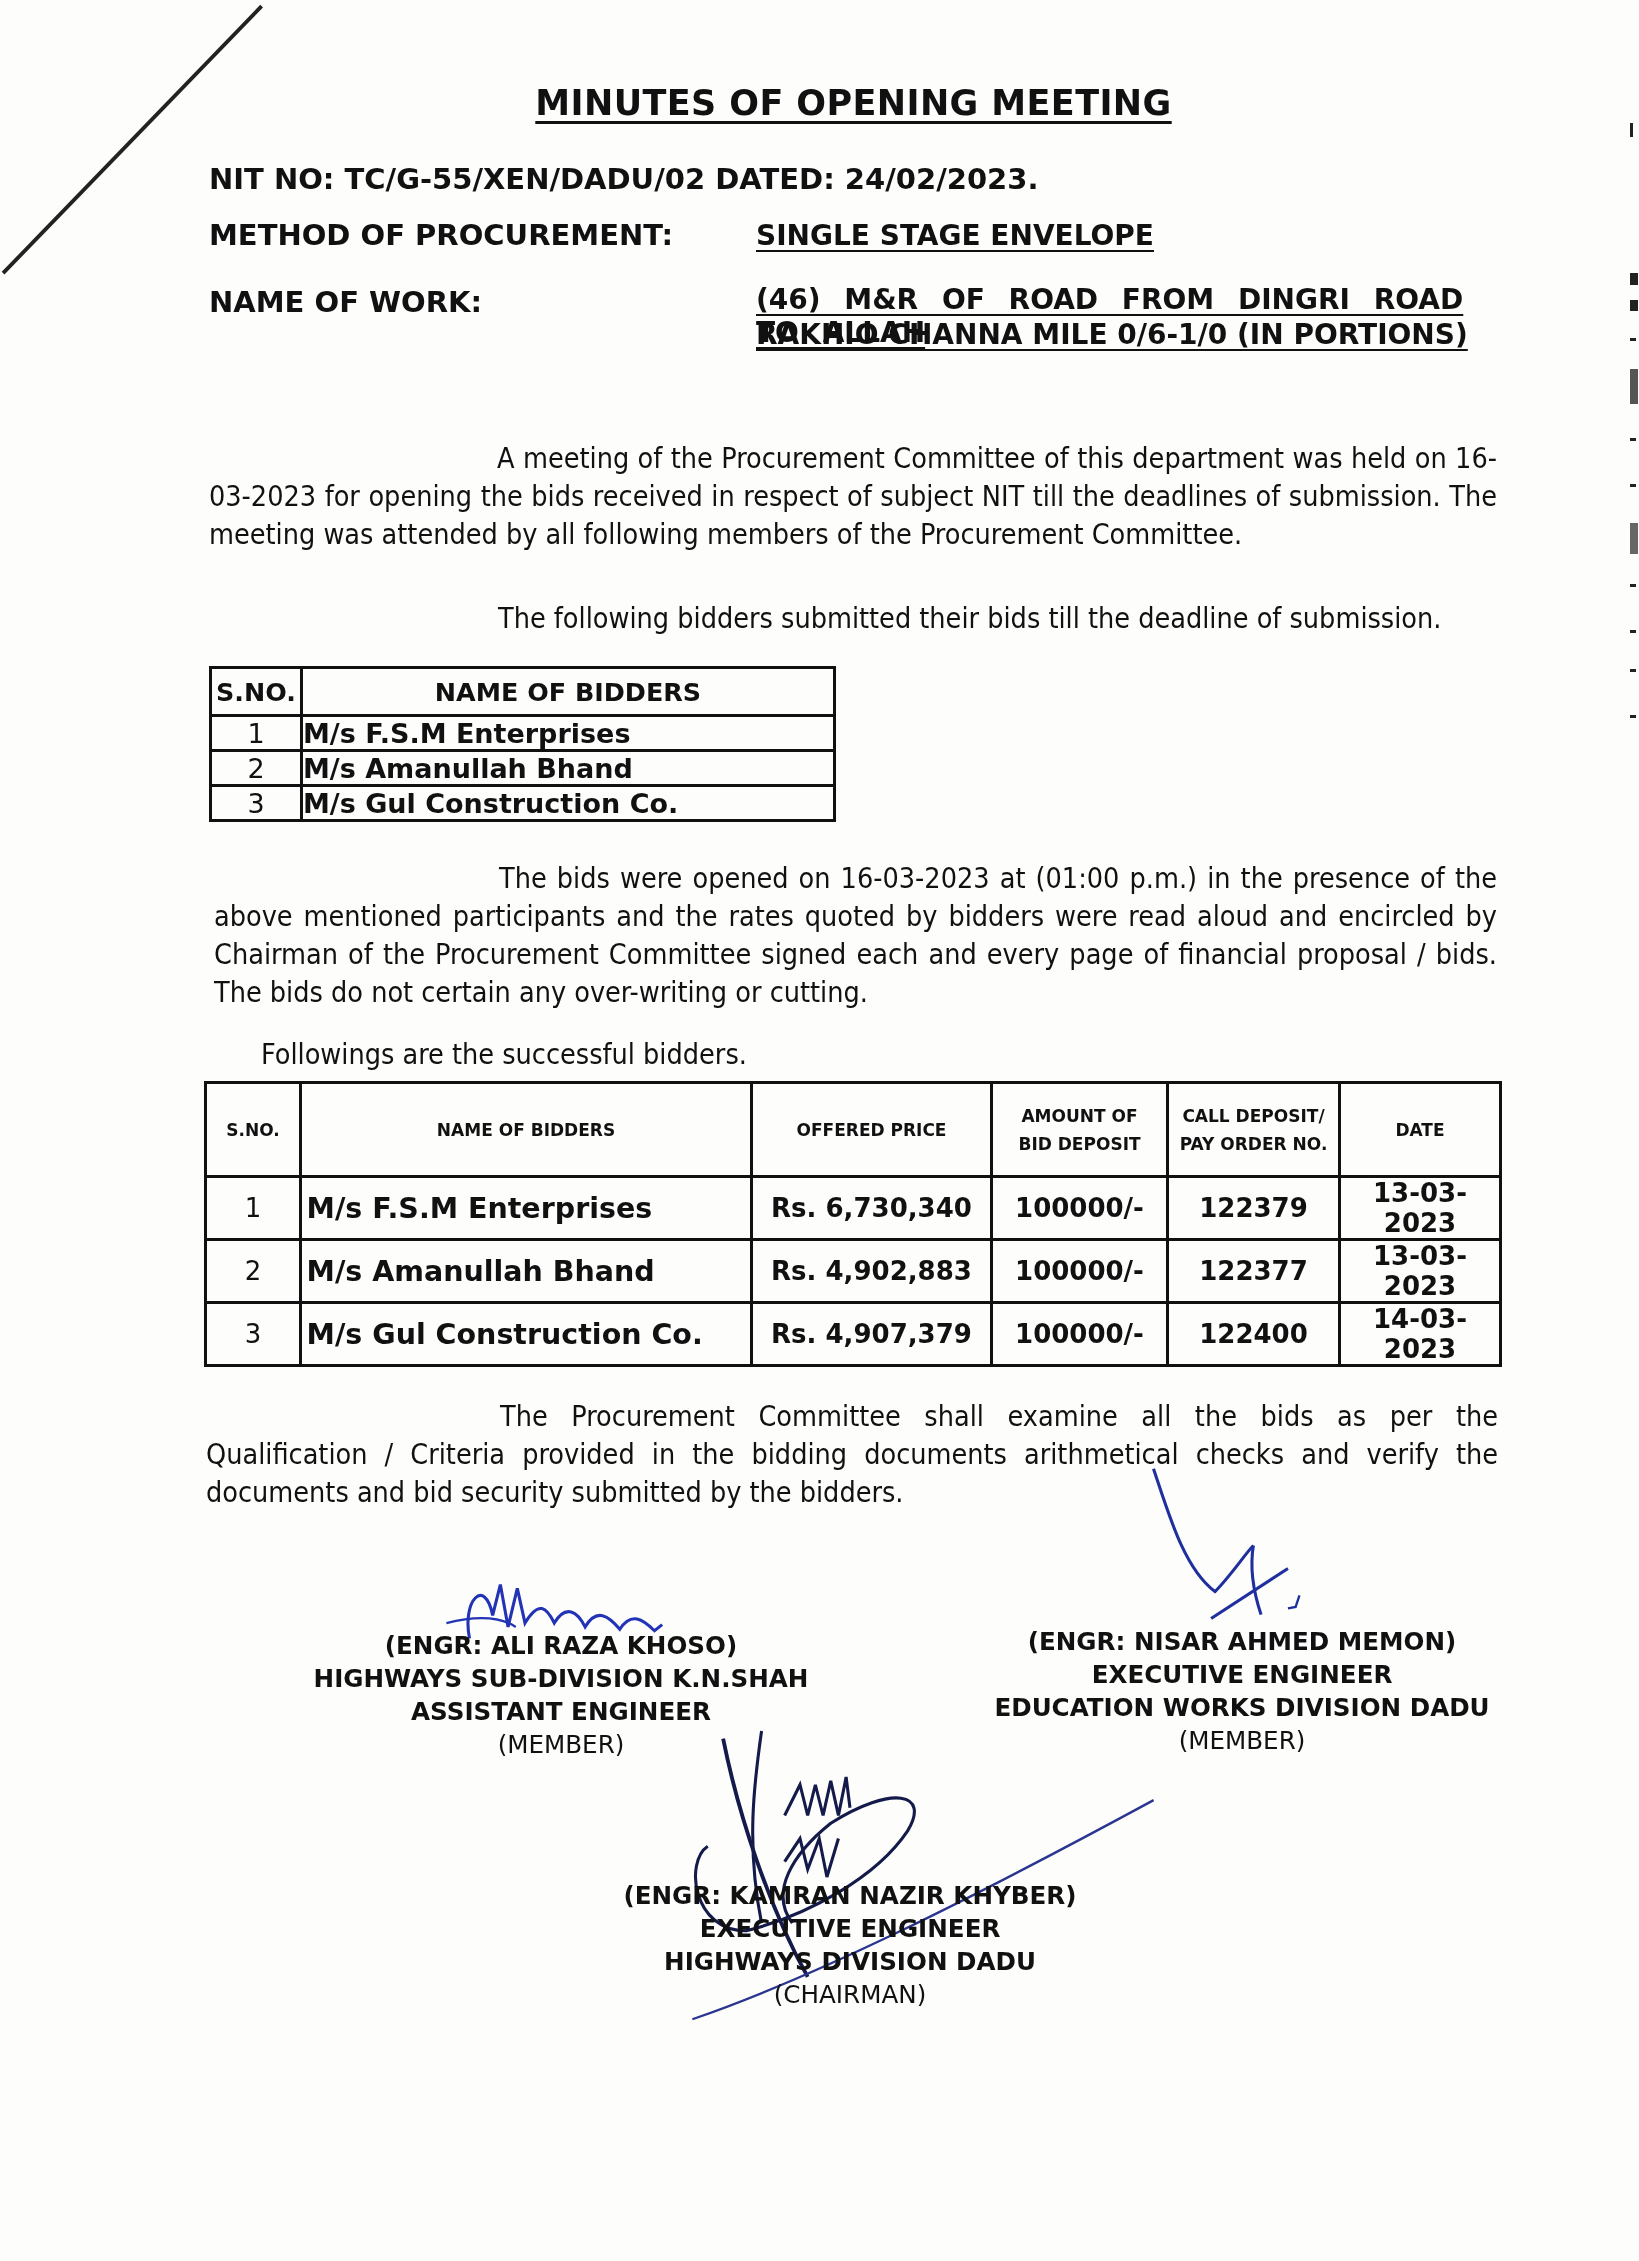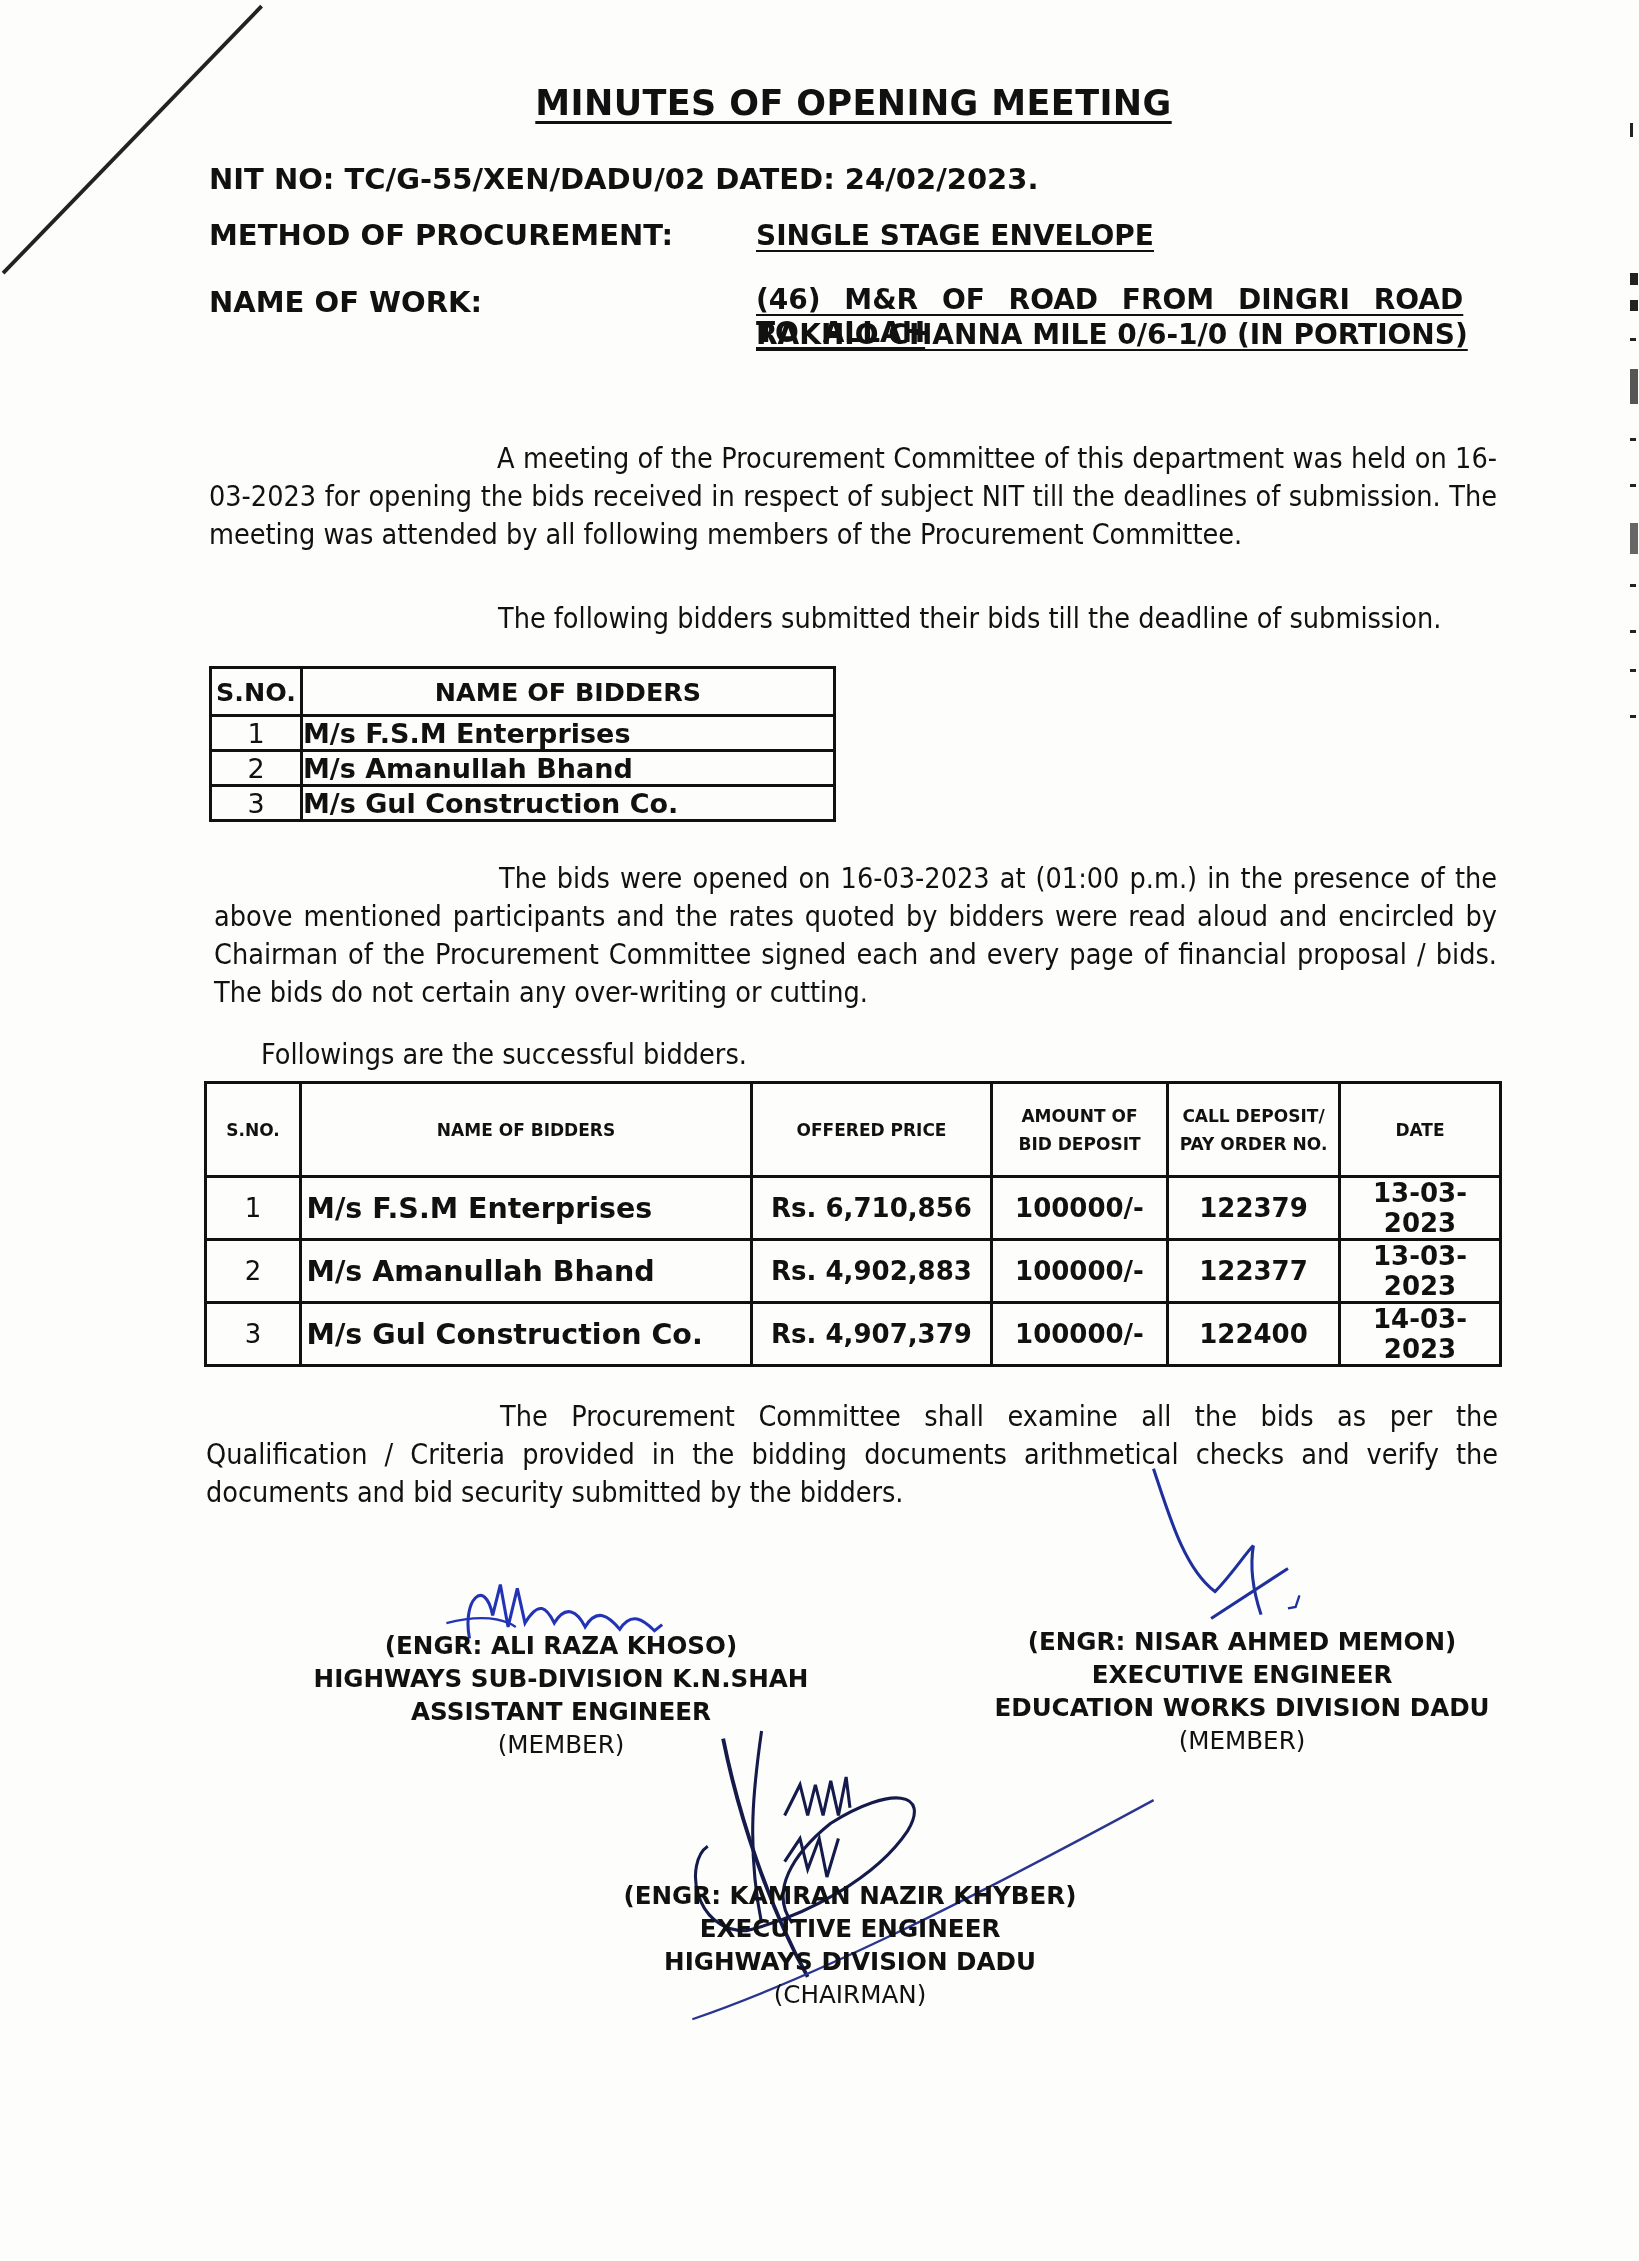--- a/index.html
+++ b/index.html
@@ -115,21 +115,21 @@
     </th>
     <th style="width:169px">
       <span>CALL DEPOSIT/</span><br>
       <span>PAY ORDER NO.</span>
     </th>
     <th>DATE</th>
   </tr>
   <tr>
     <td class="sno">1</td>
     <td class="name">M/s F.S.M Enterprises</td>
-    <td>Rs. 6,710,856</td>
+    <td>Rs. 6,730,340</td>
     <td>100000/-</td>
     <td>122379</td>
     <td>13-03-2023</td>
   </tr>
   <tr>
     <td class="sno">2</td>
     <td class="name">M/s Amanullah Bhand</td>
     <td>Rs. 4,902,883</td>
     <td>100000/-</td>
     <td>122377</td>

